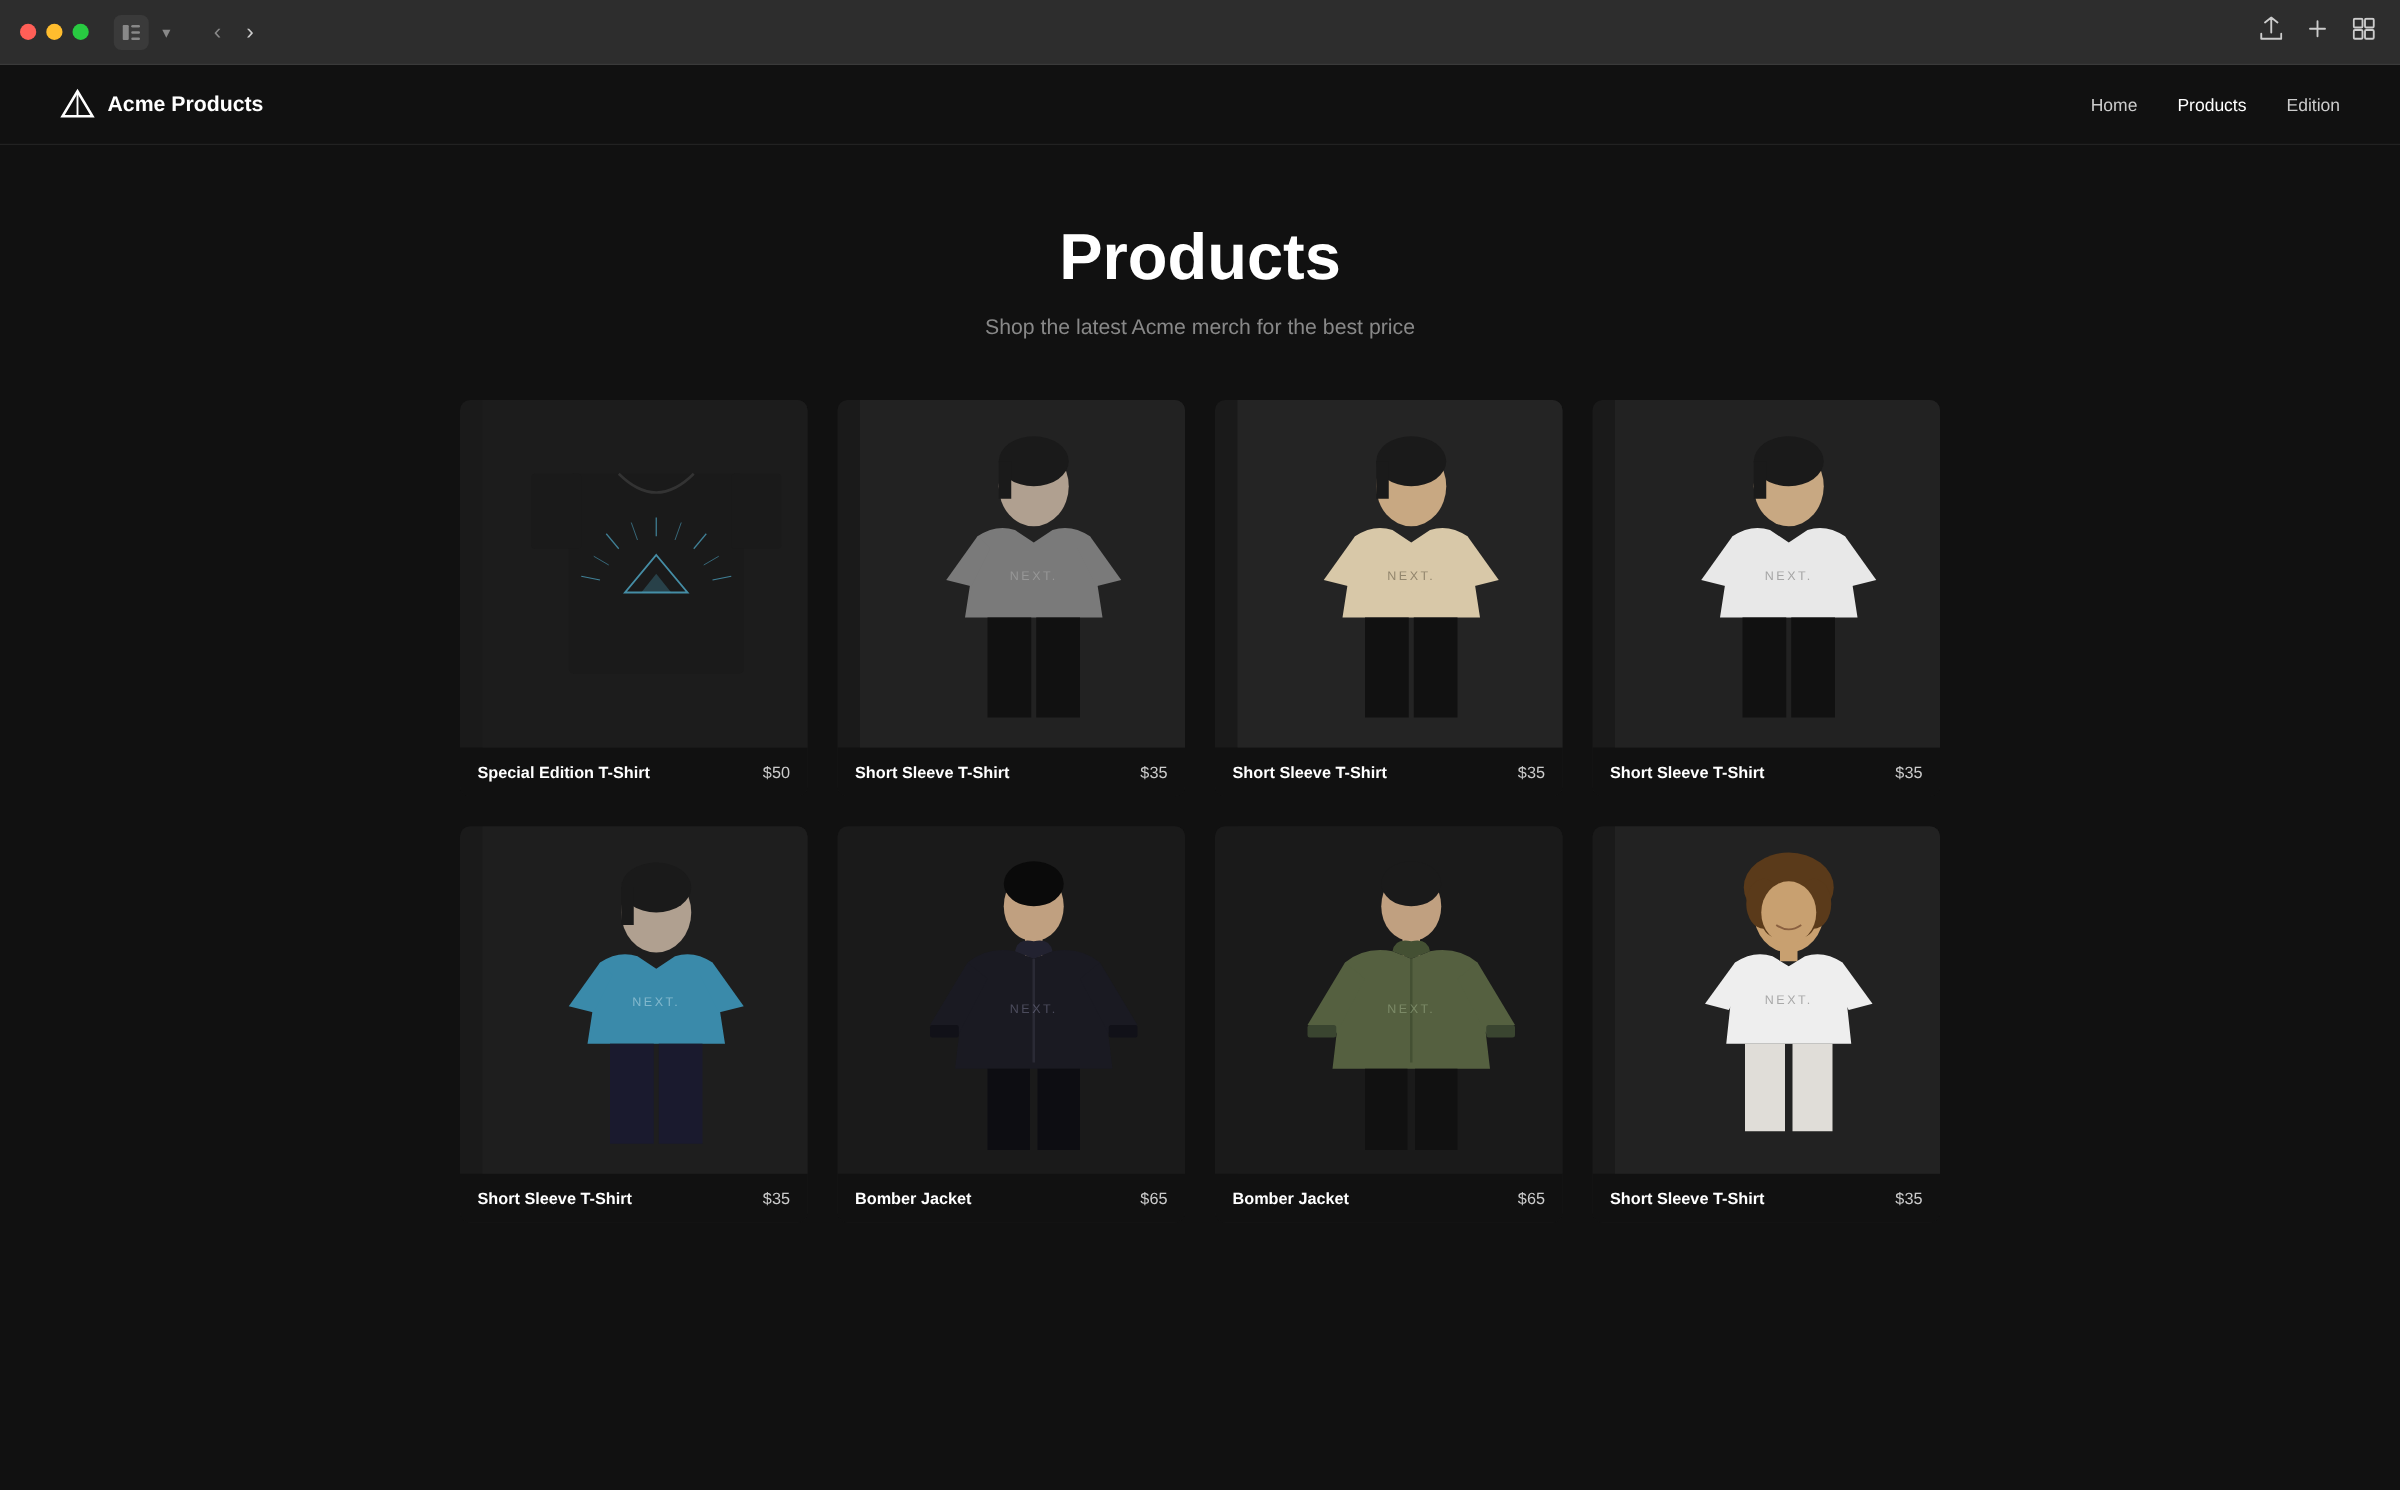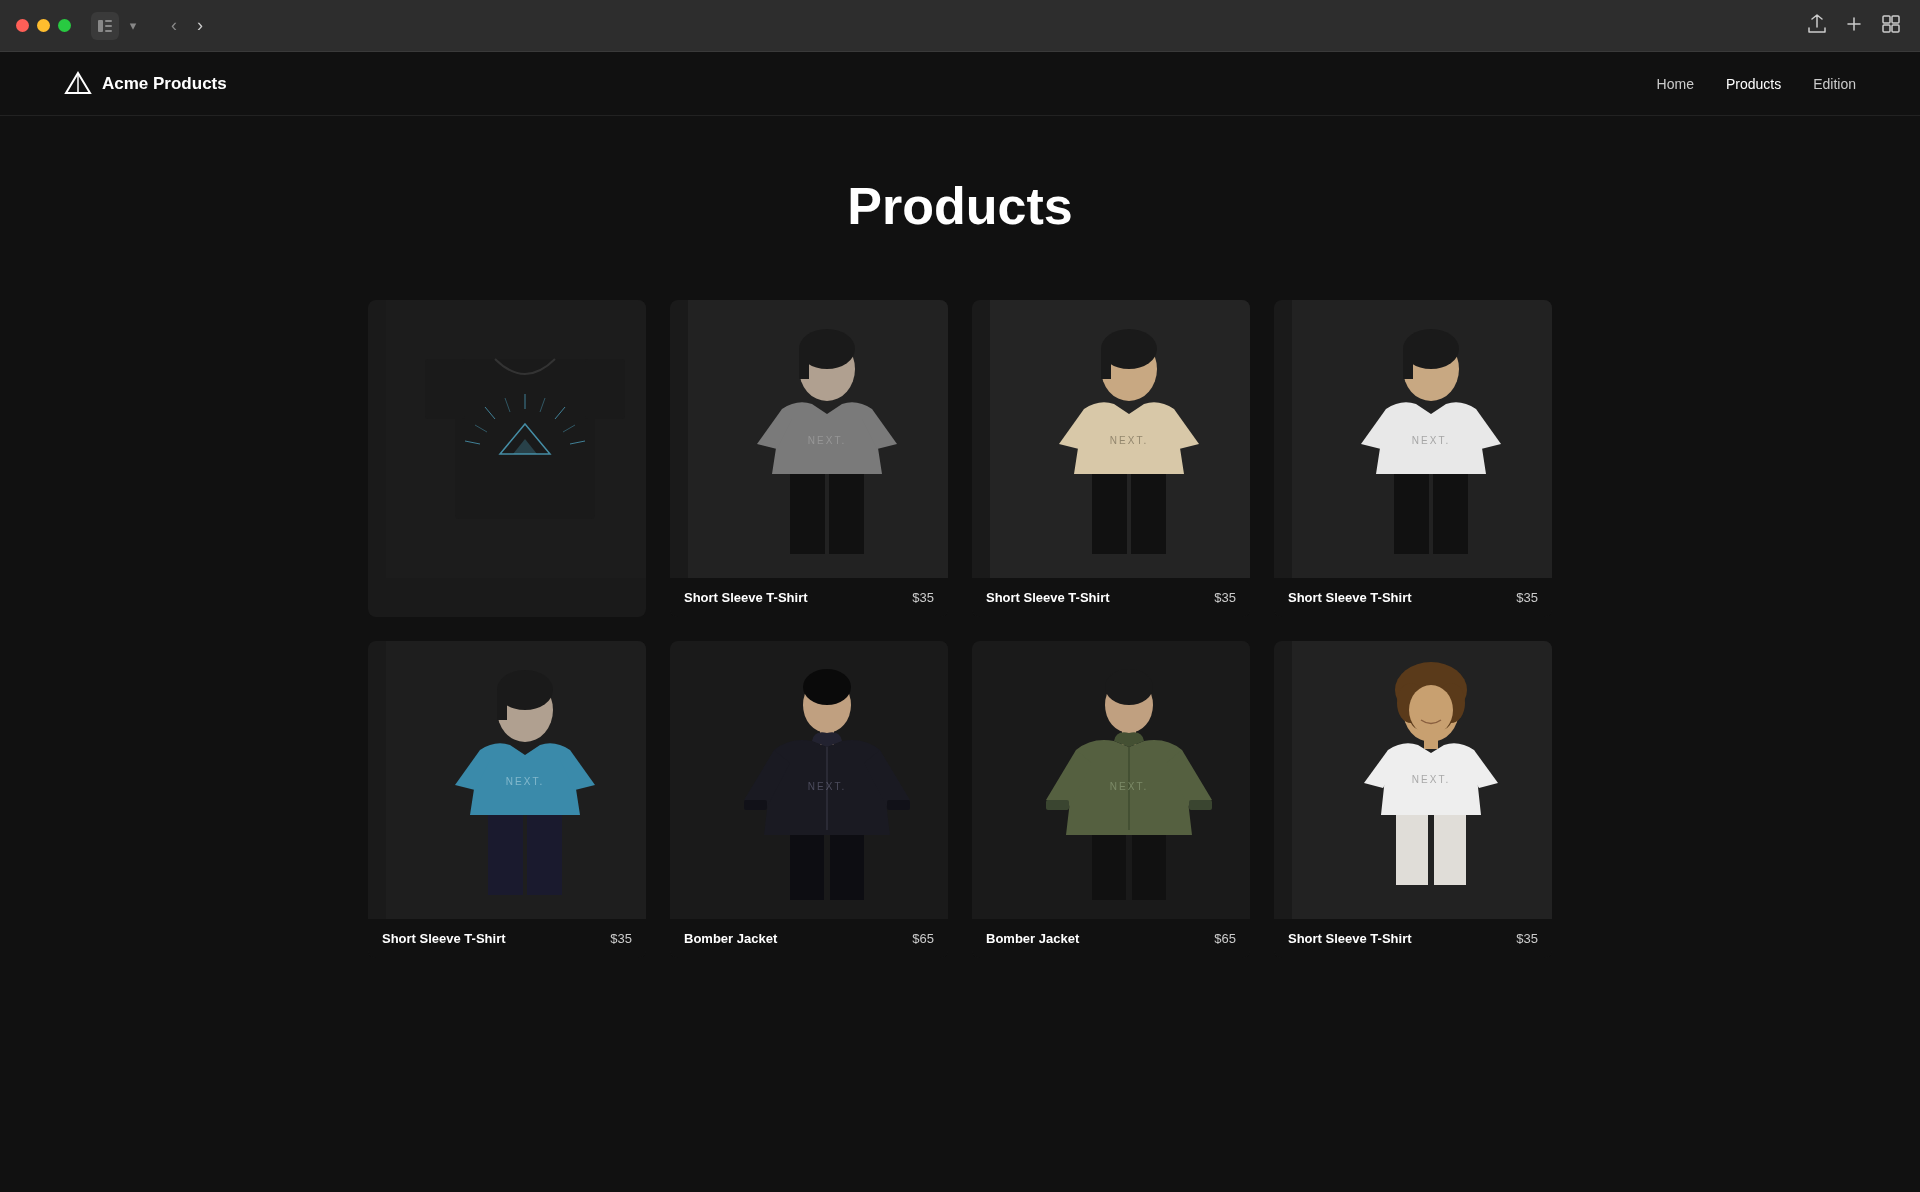--- a/index.html
+++ b/index.html
@@ -99,21 +99,21 @@
       background: #111111;
       overflow-y: auto;
     }
 
     
     .site-navbar {
       background: #111111;
       height: 64px;
       display: flex;
       align-items: center;
-      padding: 0 64px;
+      padding: 0 48px;
       border-bottom: 1px solid #222;
     }
 
     .site-logo {
       display: flex;
       align-items: center;
       gap: 10px;
       text-decoration: none;
     }
 
@@ -281,20 +281,21 @@
     </a>
     <div class="site-nav-links">
       <a class="nav-link" href="#">Home</a>
       <a class="nav-link active" href="#">Products</a>
       <a class="nav-link" href="#">Edition</a>
     </div>
   </nav>
 
   <div class="page-hero">
     <h1 class="page-title">Products</h1>
+    <p class="page-subtitle">Shop the latest Acme merch for the best price</p>
   </div>
 
   <div class="products-grid">
 
     <div class="product-card">
       <div class="product-image-container special-edition-bg">
         <svg width="260" height="260" viewBox="0 0 260 260" fill="none">
 
           <rect x="60" y="50" width="140" height="160" rx="4" fill="#1a1a1a"></rect>
 
@@ -313,20 +314,24 @@
             <line x1="15" y1="-42" x2="20" y2="-56" stroke="#4a9ab5" stroke-width="0.8" opacity="0.6"></line>
             <line x1="-15" y1="-42" x2="-20" y2="-56" stroke="#4a9ab5" stroke-width="0.8" opacity="0.6"></line>
             <line x1="38" y1="-22" x2="50" y2="-29" stroke="#4a9ab5" stroke-width="0.8" opacity="0.6"></line>
             <line x1="-38" y1="-22" x2="-50" y2="-29" stroke="#4a9ab5" stroke-width="0.8" opacity="0.6"></line>
 
             <polygon points="0,-30 25,0 -25,0" fill="none" stroke="#4a9ab5" stroke-width="1.5" opacity="0.9"></polygon>
             <polygon points="0,-15 12,0 -12,0" fill="#4a9ab5" opacity="0.3"></polygon>
           </g>
         </svg>
       </div>
+      <div class="product-info">
+        <span class="product-name">Special Edition T-Shirt</span>
+        <span class="product-price">$50</span>
+      </div>
     </div>
 
     <div class="product-card">
       <div class="product-image-container" style="background:#222;">
         <svg width="250" height="250" viewBox="0 0 250 250" fill="none">
 
           <ellipse cx="125" cy="55" rx="28" ry="32" fill="#b0a090"></ellipse>
 
           <ellipse cx="125" cy="35" rx="28" ry="20" fill="#1a1a1a"></ellipse>
           <rect x="97" y="35" width="10" height="30" fill="#1a1a1a"></rect>

